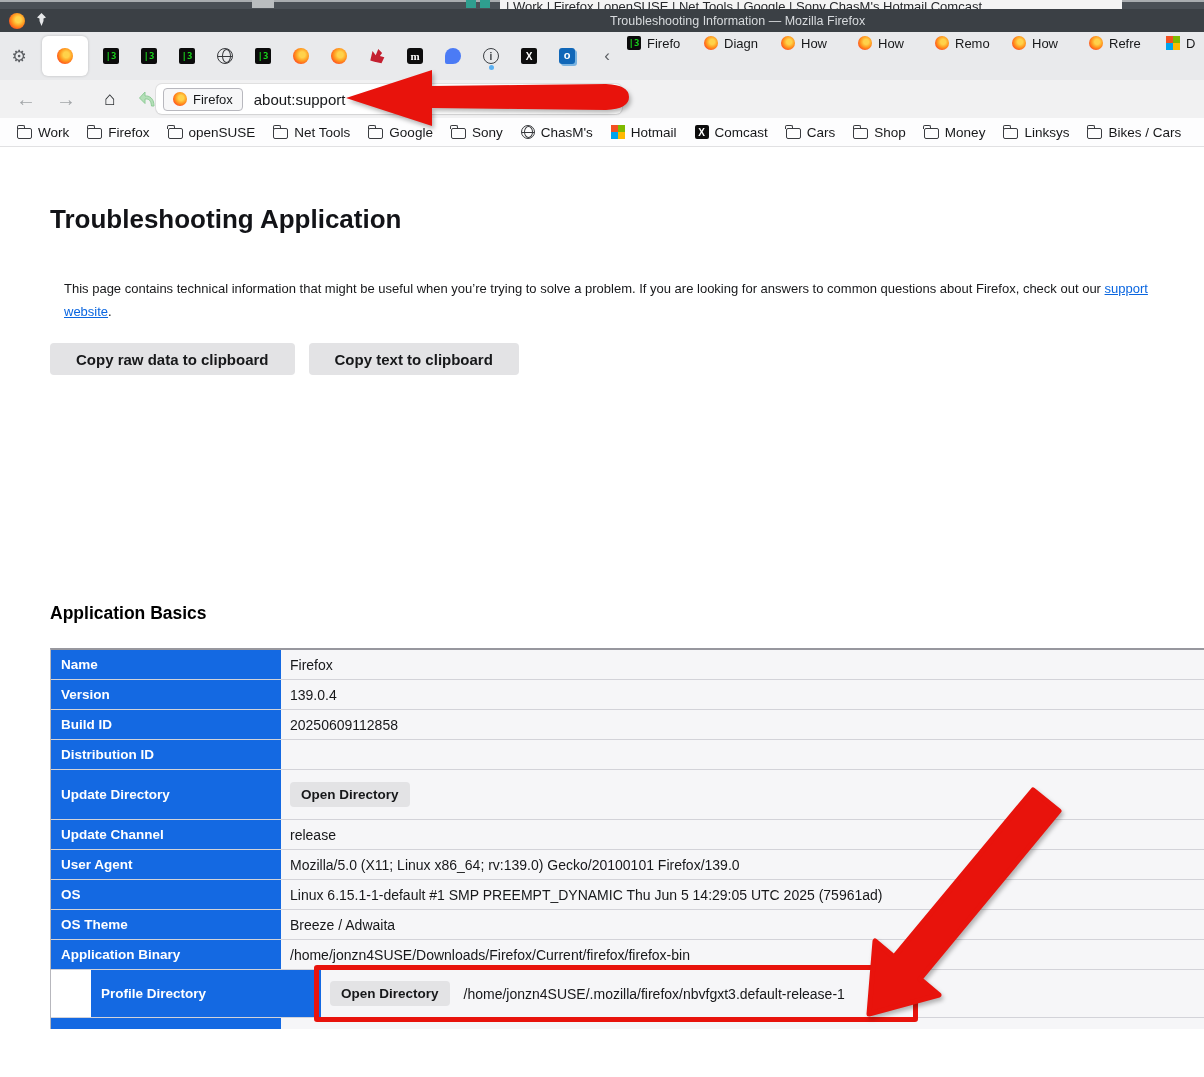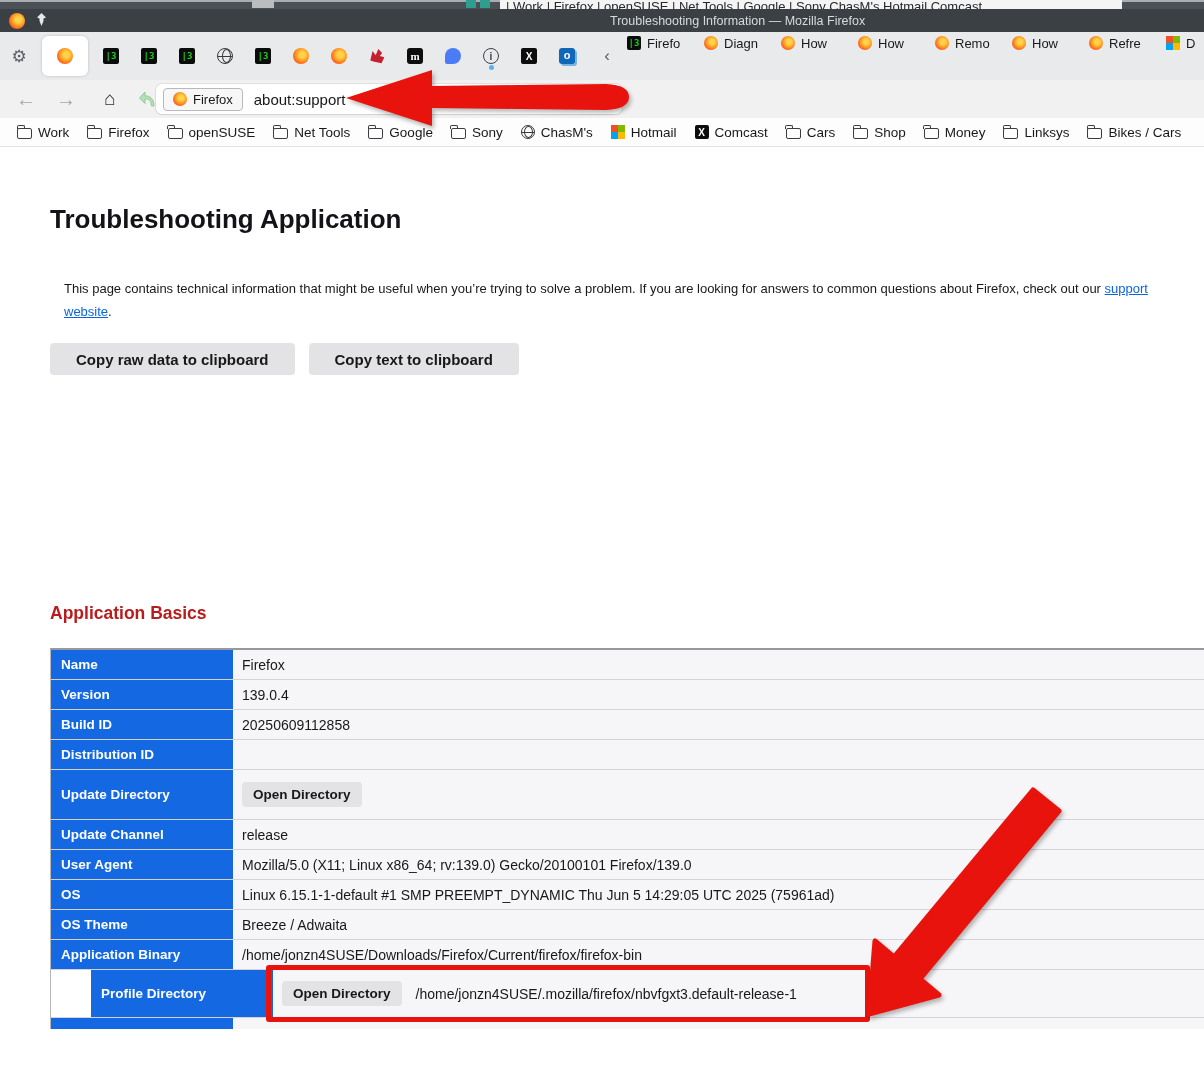--- a/index.html
+++ b/index.html
@@ -90,31 +90,31 @@
   .bm-item .bm-label { font-size:13.5px; color:#17181a; white-space:nowrap; }
 
   
   .content { position:absolute; left:0; top:147px; width:1204px; height:930px; background:#fff; overflow:hidden; }
   .page-title { position:absolute; left:50px; top:57px; font-size:26px; font-weight:700; color:#121317; }
   .intro { position:absolute; left:64px; top:113px; width:1110px; font-size:13px; line-height:23px; color:#17181a;margin-top:17px; }
   .intro a { color:var(--link); text-decoration:underline; }
   .copy-buttons { position:absolute; left:50px; top:196px; display:flex; gap:14px; }
   .gbtn { height:31px; display:flex; align-items:center; padding:16px 26px; background:#e3e3e5;
           border-radius:4px; font-size:15px; font-weight:700; color:#17181a; border:none; }
-  .section-title { position:absolute; left:50px; top:456px; font-size:17.5px; font-weight:700; color:#b91c1c; }
+  .section-title { position:absolute; left:50px; top:456px; font-size:17.5px; font-weight:700; color:#000000; }
 
   
   .basics-table { position:absolute; left:50px; top:501px; width:1154px;
                   border-top:2px solid #97979e; border-left:1px solid #b7b7bd; }
   .row { display:flex; border-bottom:1px solid #d3d3d9; height:30px; }
   .row.tall { height:50px; }
   .row.profile { height:48px;padding-left:40px; }
   .row.cut { height:11px; border-bottom:none; overflow:hidden; }
   .row.cut .cell-label { height:30px; }
-  .cell-label { width:182px; flex:none; background:var(--accent); color:#fff; font-size:13.5px;
+  .cell-label { width:230px; flex:none; background:var(--accent); color:#fff; font-size:13.5px;
                 font-weight:700; display:flex; align-items:center; padding-left:10px; }
   .cell-value { flex:1; background:#f6f6f8; display:flex; align-items:center; gap:14px;
                 padding-left:9px; font-size:14px; color:#17181a; position:relative; white-space:nowrap; overflow:visible; }
   .btn-inline { background:#e3e3e5; border-radius:4px; padding:5px 11px; font-size:13.5px; font-weight:700;
                 color:#17181a; border:none; flex:none; }
   .hl-box { display:none; }
   .row.hl .hl-box { display:block; position:absolute; left:-7px; top:-5px; width:604px; height:57px;
                     border:5px solid var(--red); border-radius:3px; pointer-events:none; z-index:6; }
 
   

